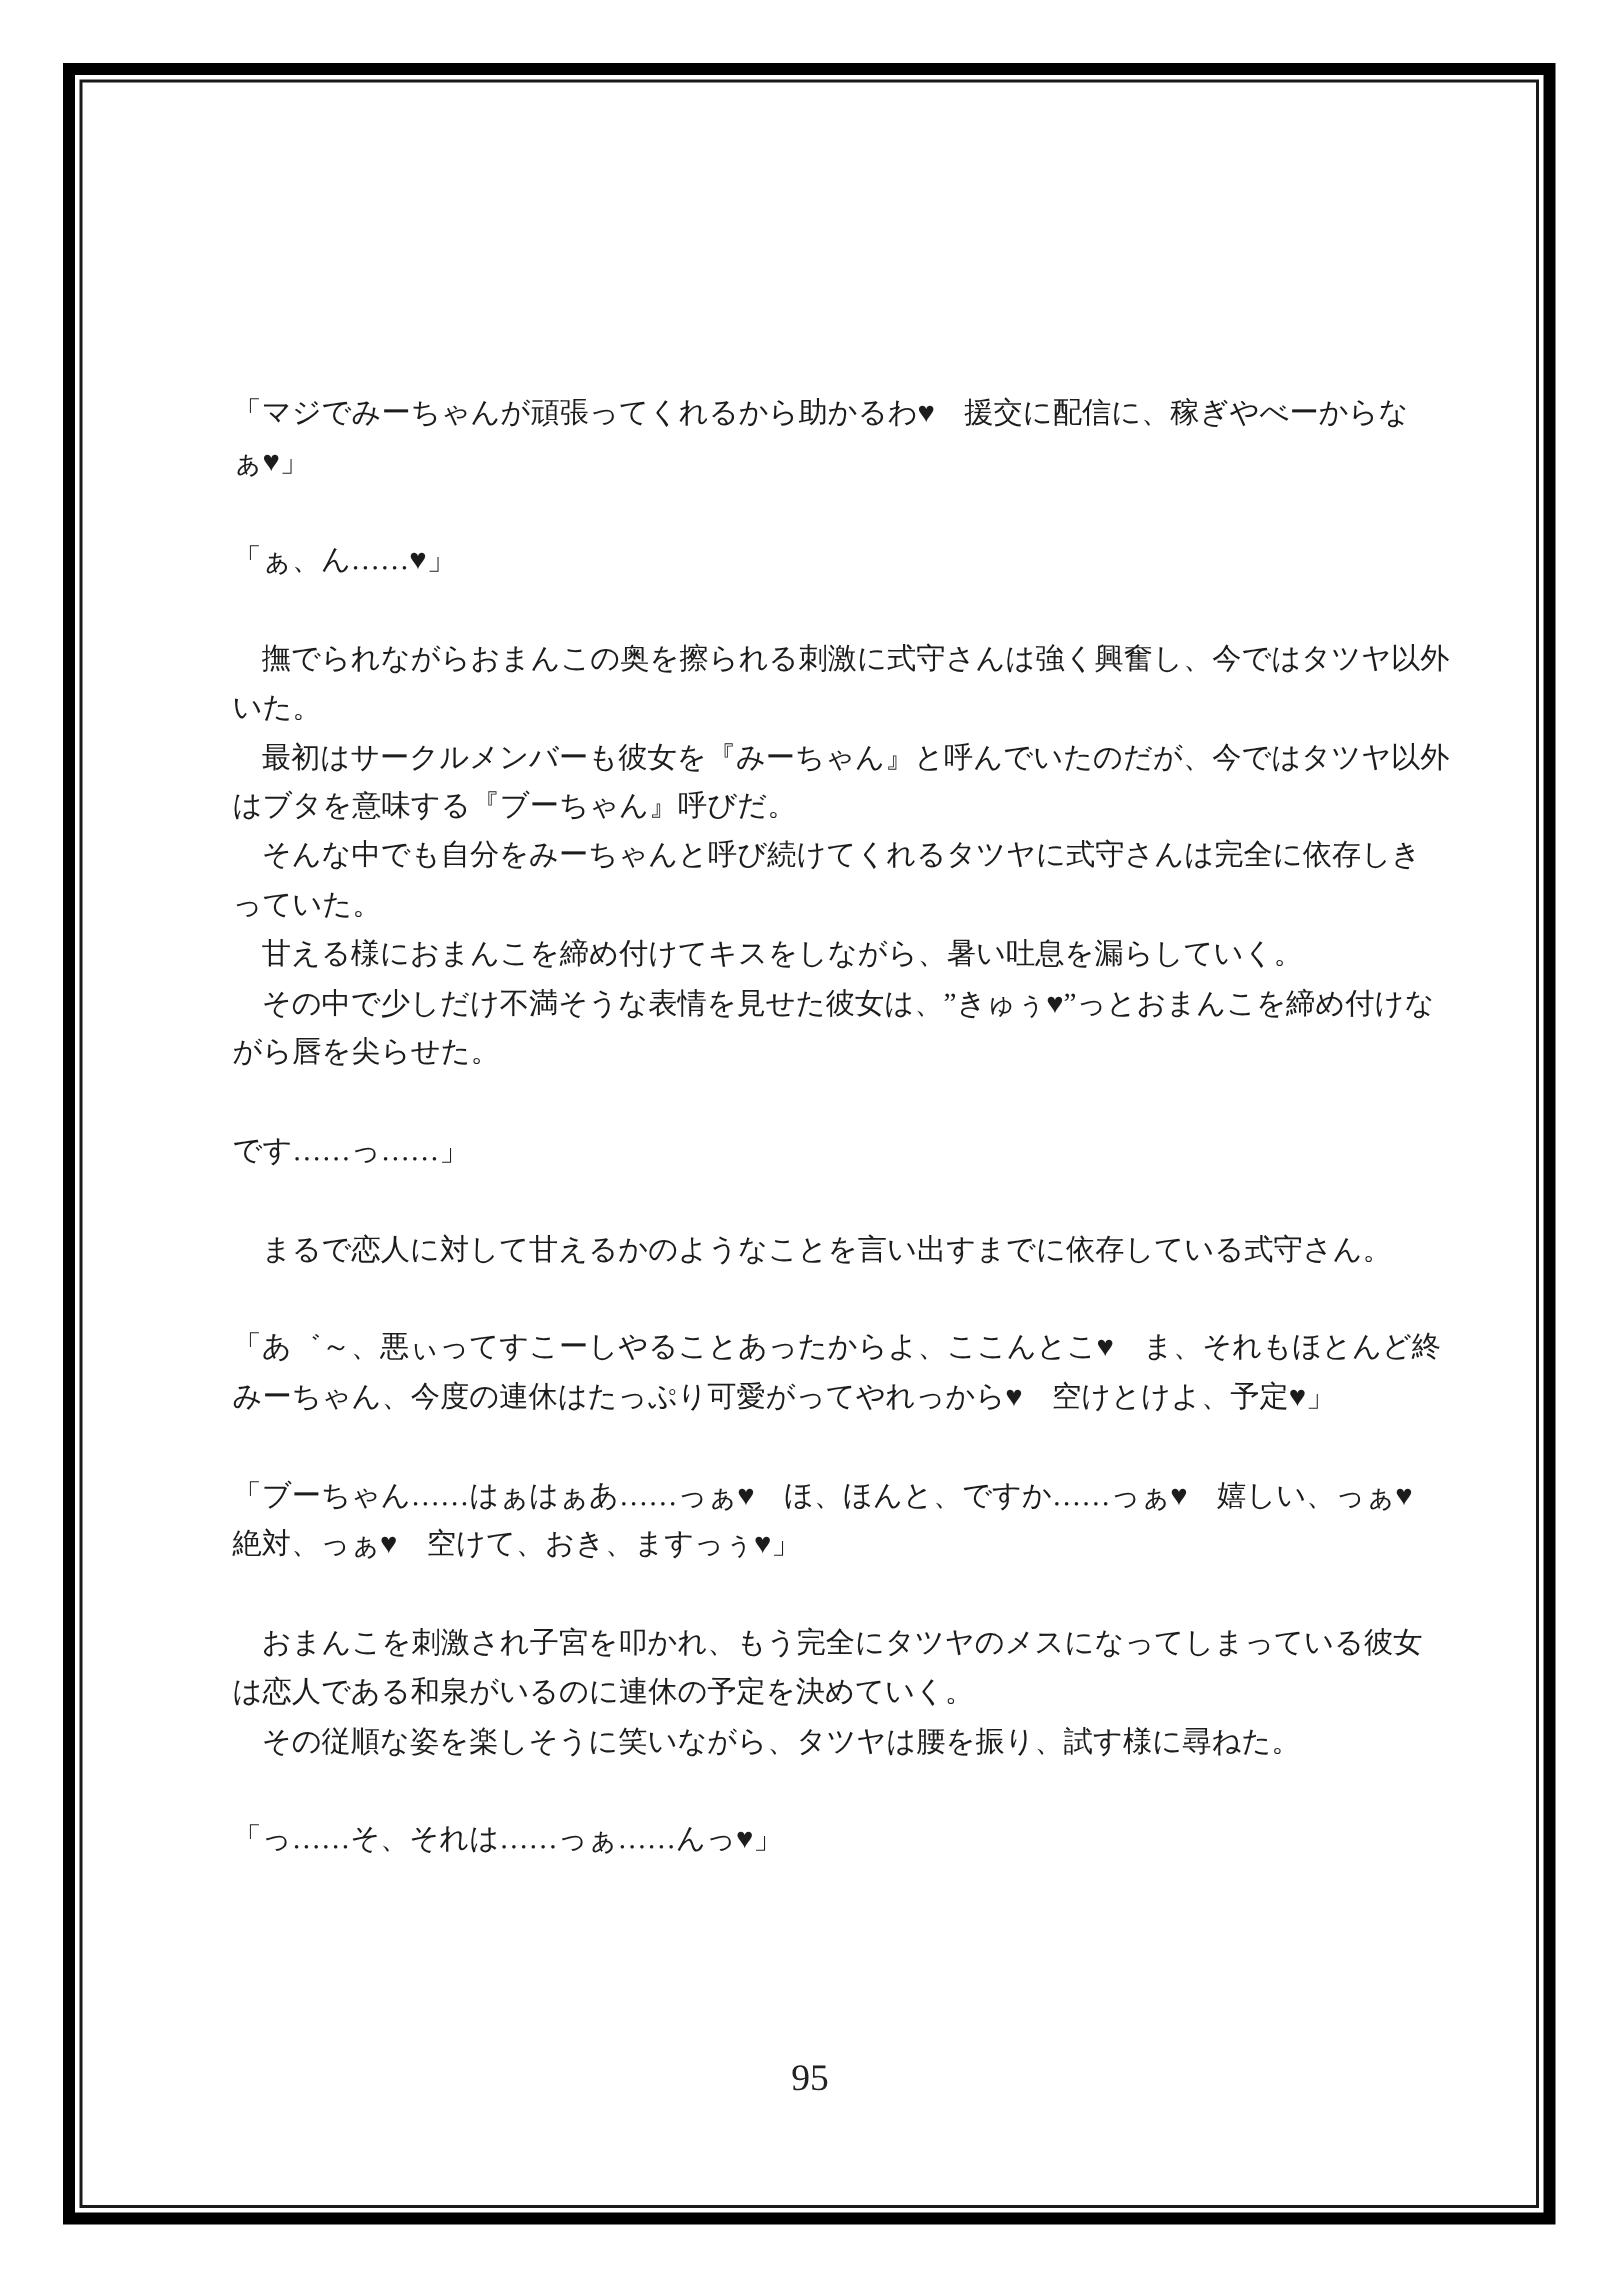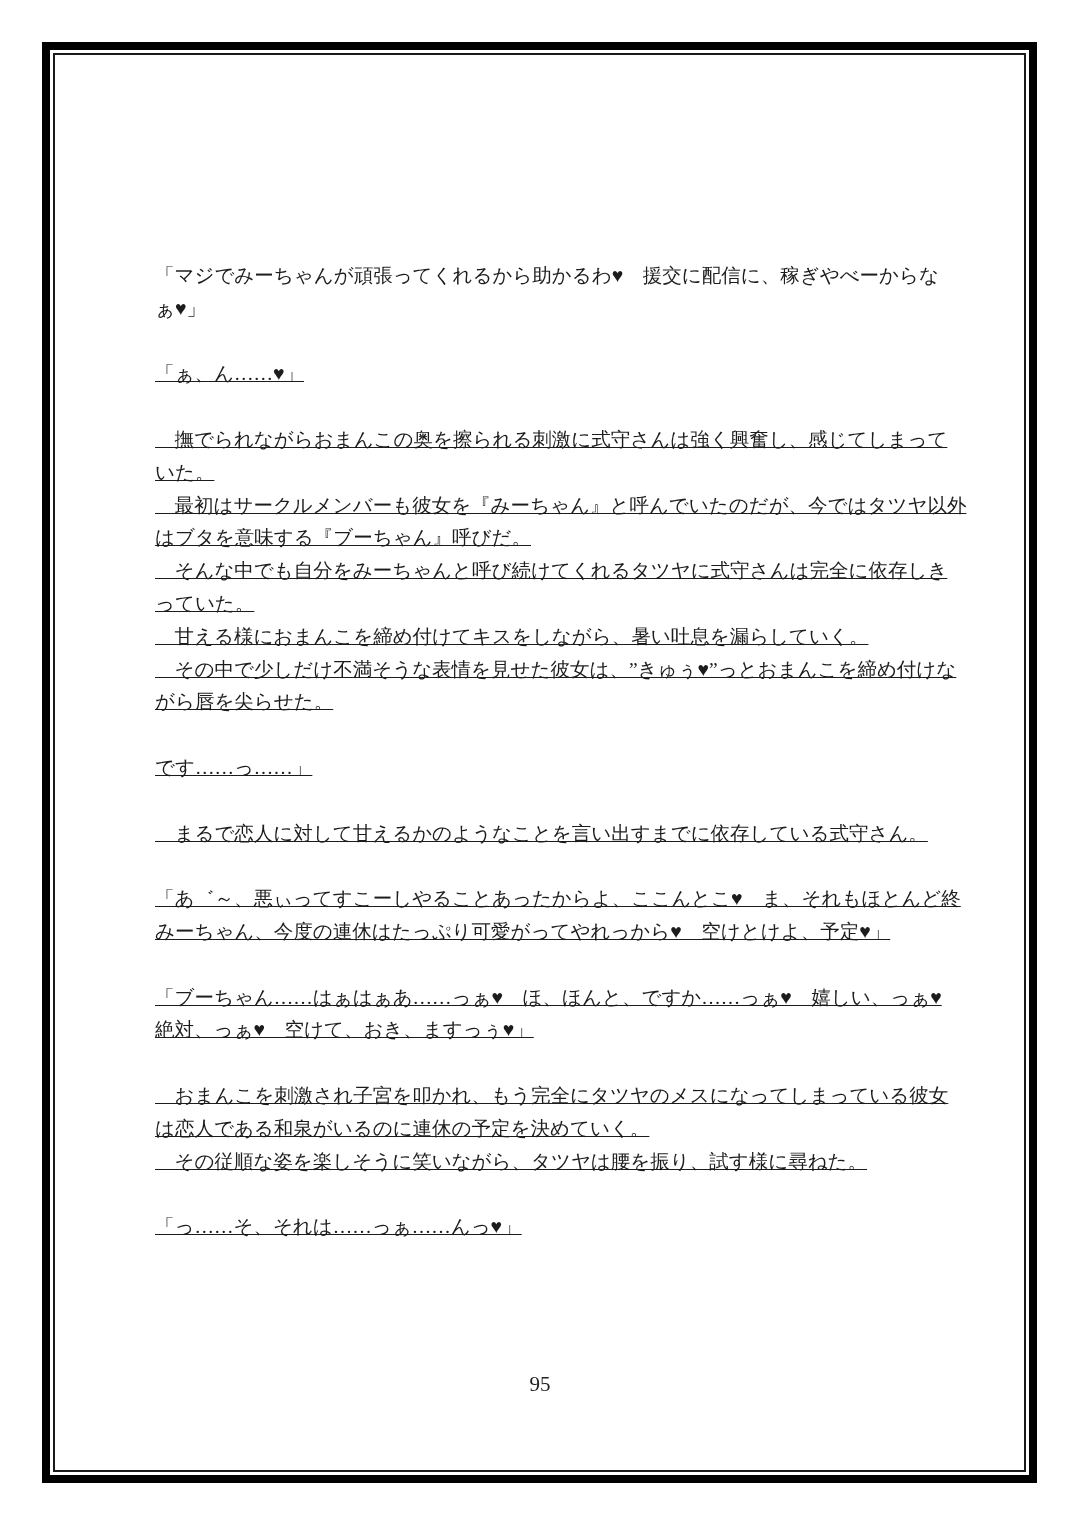--- a/index.html
+++ b/index.html
@@ -32,32 +32,32 @@
   .content {
     position: absolute;
     left: 155px;
     top: 214px;
     width: 820px;
     font-size: 19.5px;
     line-height: 32.8px;
     letter-spacing: 0;
     margin-top: 46px;
   }
-  .block + .block { margin-top: 32.8px; text-decoration: underline; }
+  .block + .block { margin-top: 32.8px; }
   .line {
     height: 32.8px;
     white-space: nowrap;
   }
   .page-number {
     position: absolute;
     left: 0;
     right: 0;
     top: 1372px;
     text-align: center;
-    font-size: 21px;
+    font-size: 25px;
     color: #222222;
   }
 </style>
 </head>
 <body>
 
 <div class="page">
 
   <div class="frame-outer">
     <div class="frame-inner"></div>
@@ -68,21 +68,21 @@
     <div class="block">
       <div class="line">「マジでみーちゃんが頑張ってくれるから助かるわ♥　援交に配信に、稼ぎやべーからな</div>
       <div class="line">ぁ♥」</div>
     </div>
 
     <div class="block">
       <div class="line">「ぁ、ん……♥」</div>
     </div>
 
     <div class="block">
-      <div class="line">　撫でられながらおまんこの奥を擦られる刺激に式守さんは強く興奮し、感じてしまって</div>
+      <div class="line">　撫でられながらおまんこの奥を擦られる刺激に式守さんは強く興奮し、今ではタツヤ以外</div>
       <div class="line">いた。</div>
       <div class="line">　最初はサークルメンバーも彼女を『みーちゃん』と呼んでいたのだが、今ではタツヤ以外</div>
       <div class="line">はブタを意味する『ブーちゃん』呼びだ。</div>
       <div class="line">　そんな中でも自分をみーちゃんと呼び続けてくれるタツヤに式守さんは完全に依存しき</div>
       <div class="line">っていた。</div>
       <div class="line">　甘える様におまんこを締め付けてキスをしながら、暑い吐息を漏らしていく。</div>
       <div class="line">　その中で少しだけ不満そうな表情を見せた彼女は、”きゅぅ♥”っとおまんこを締め付けな</div>
       <div class="line">がら唇を尖らせた。</div>
     </div>
 

